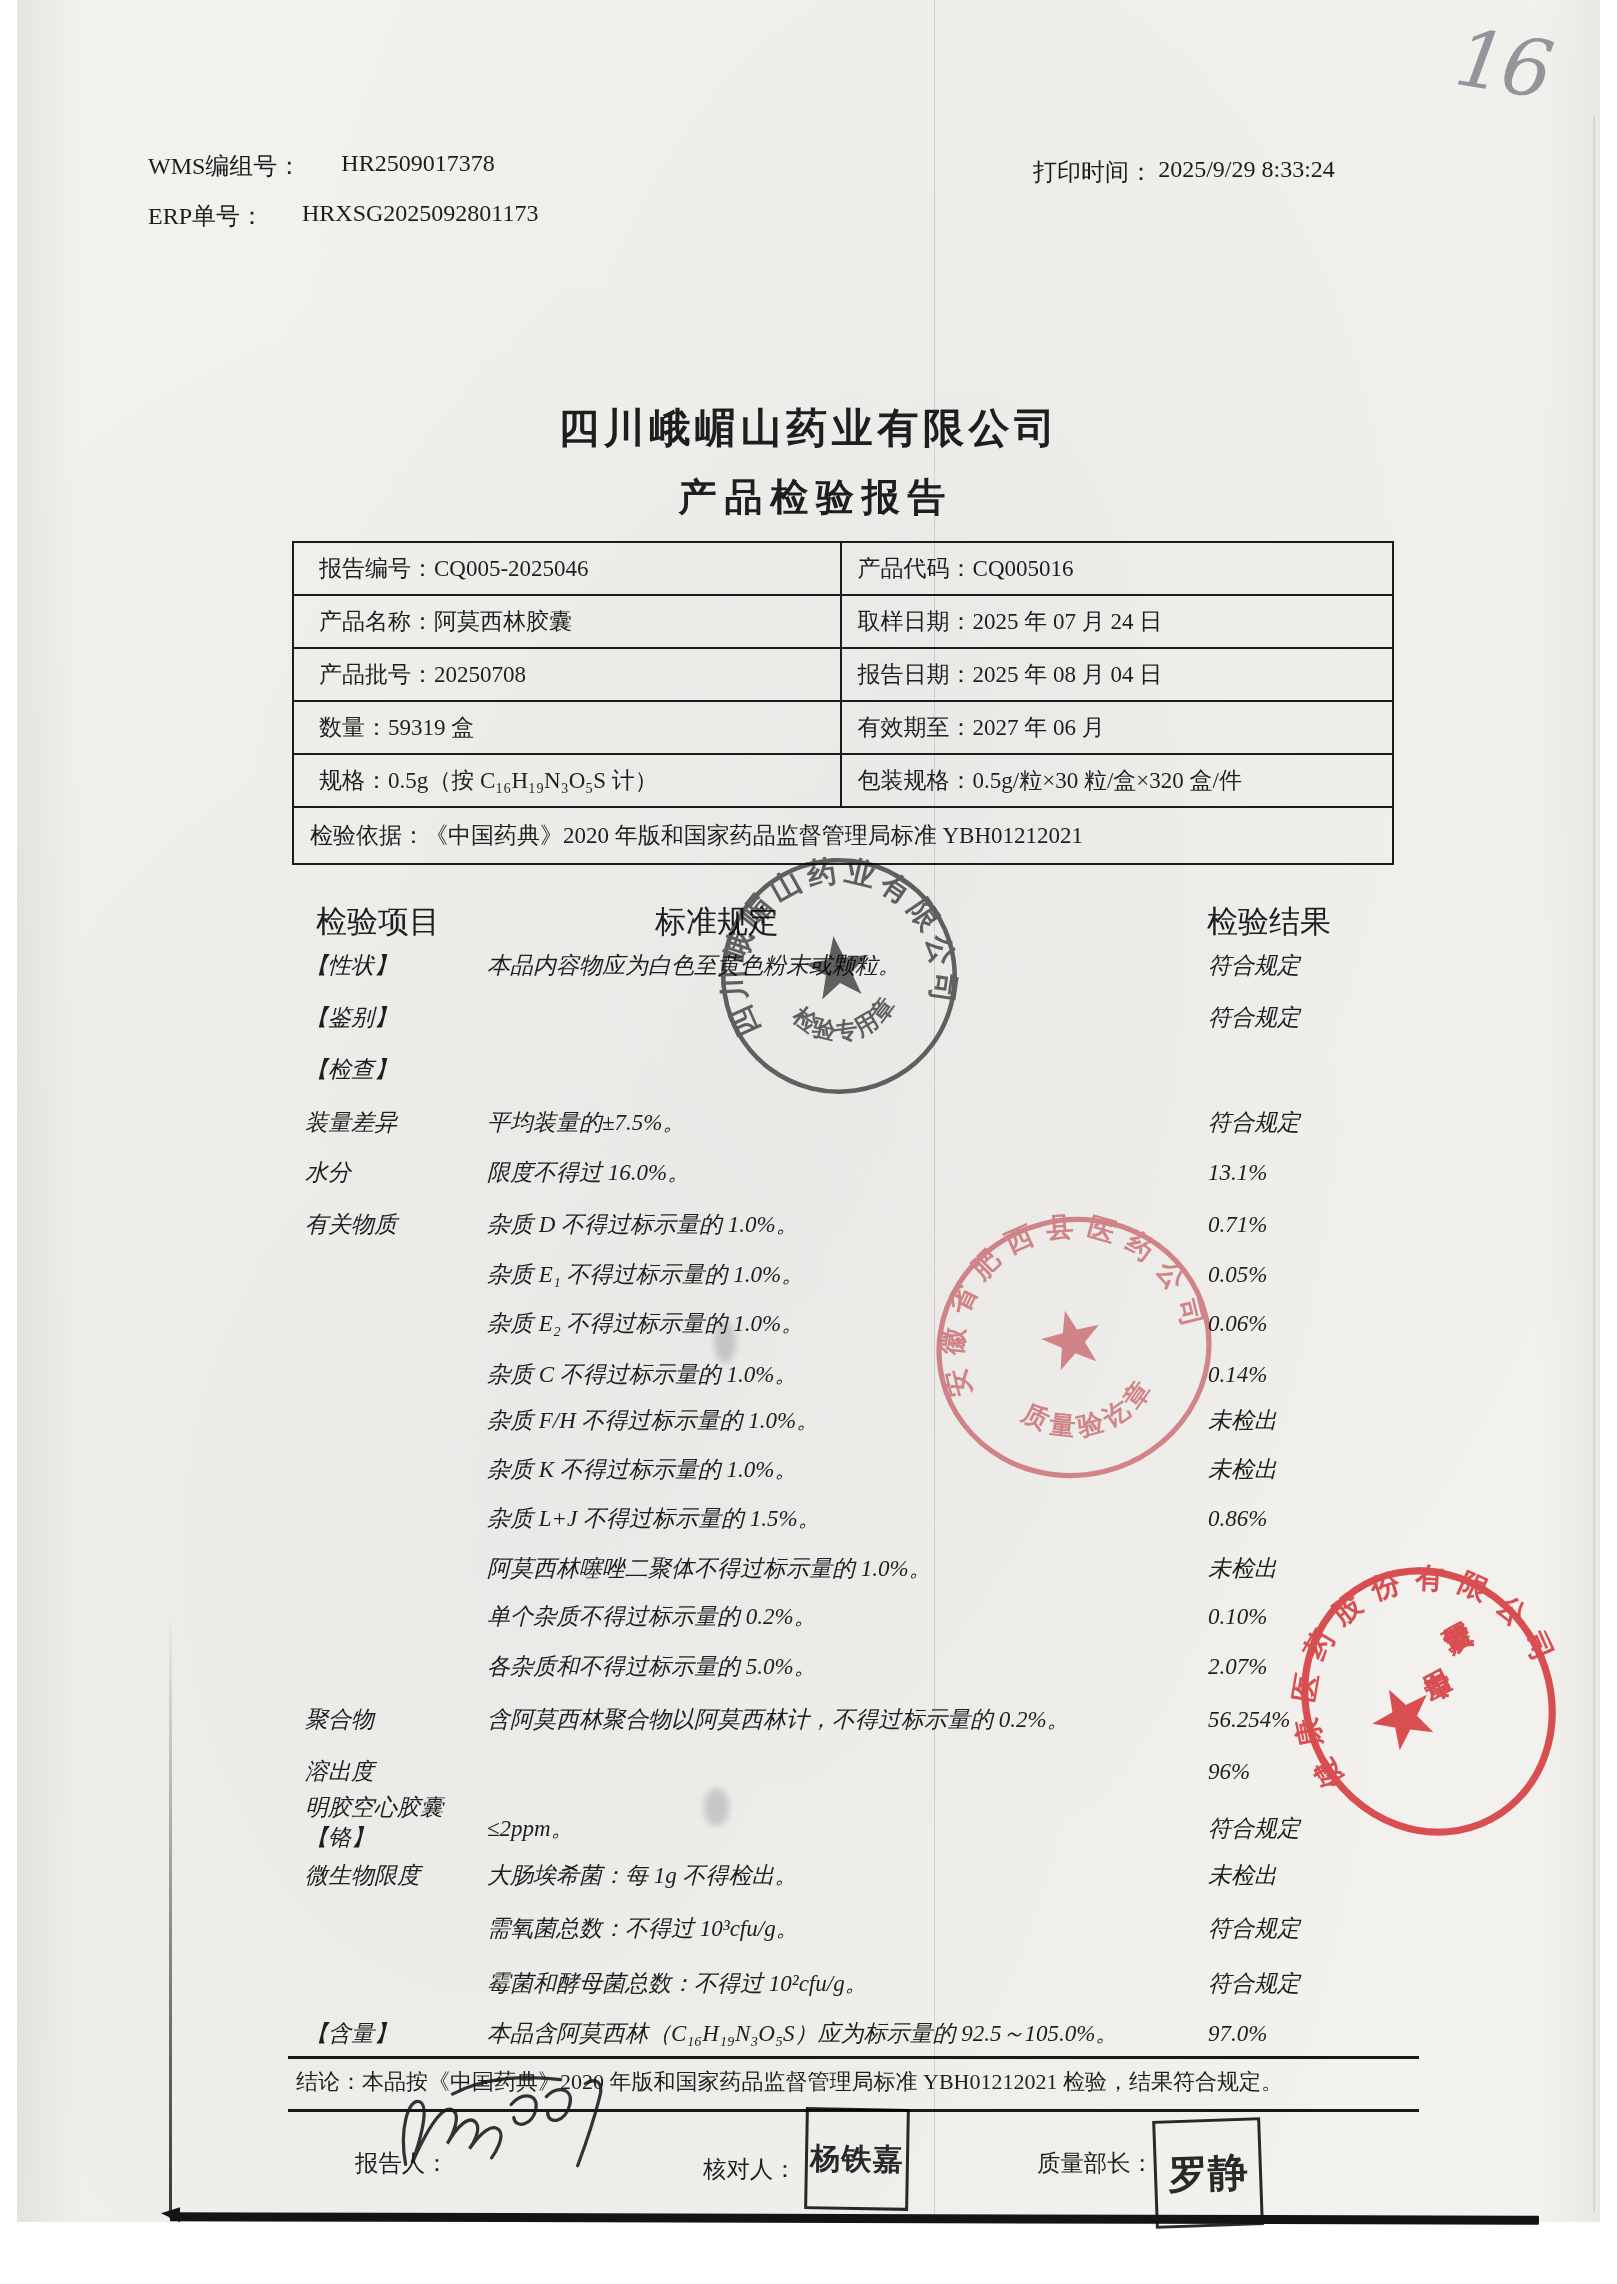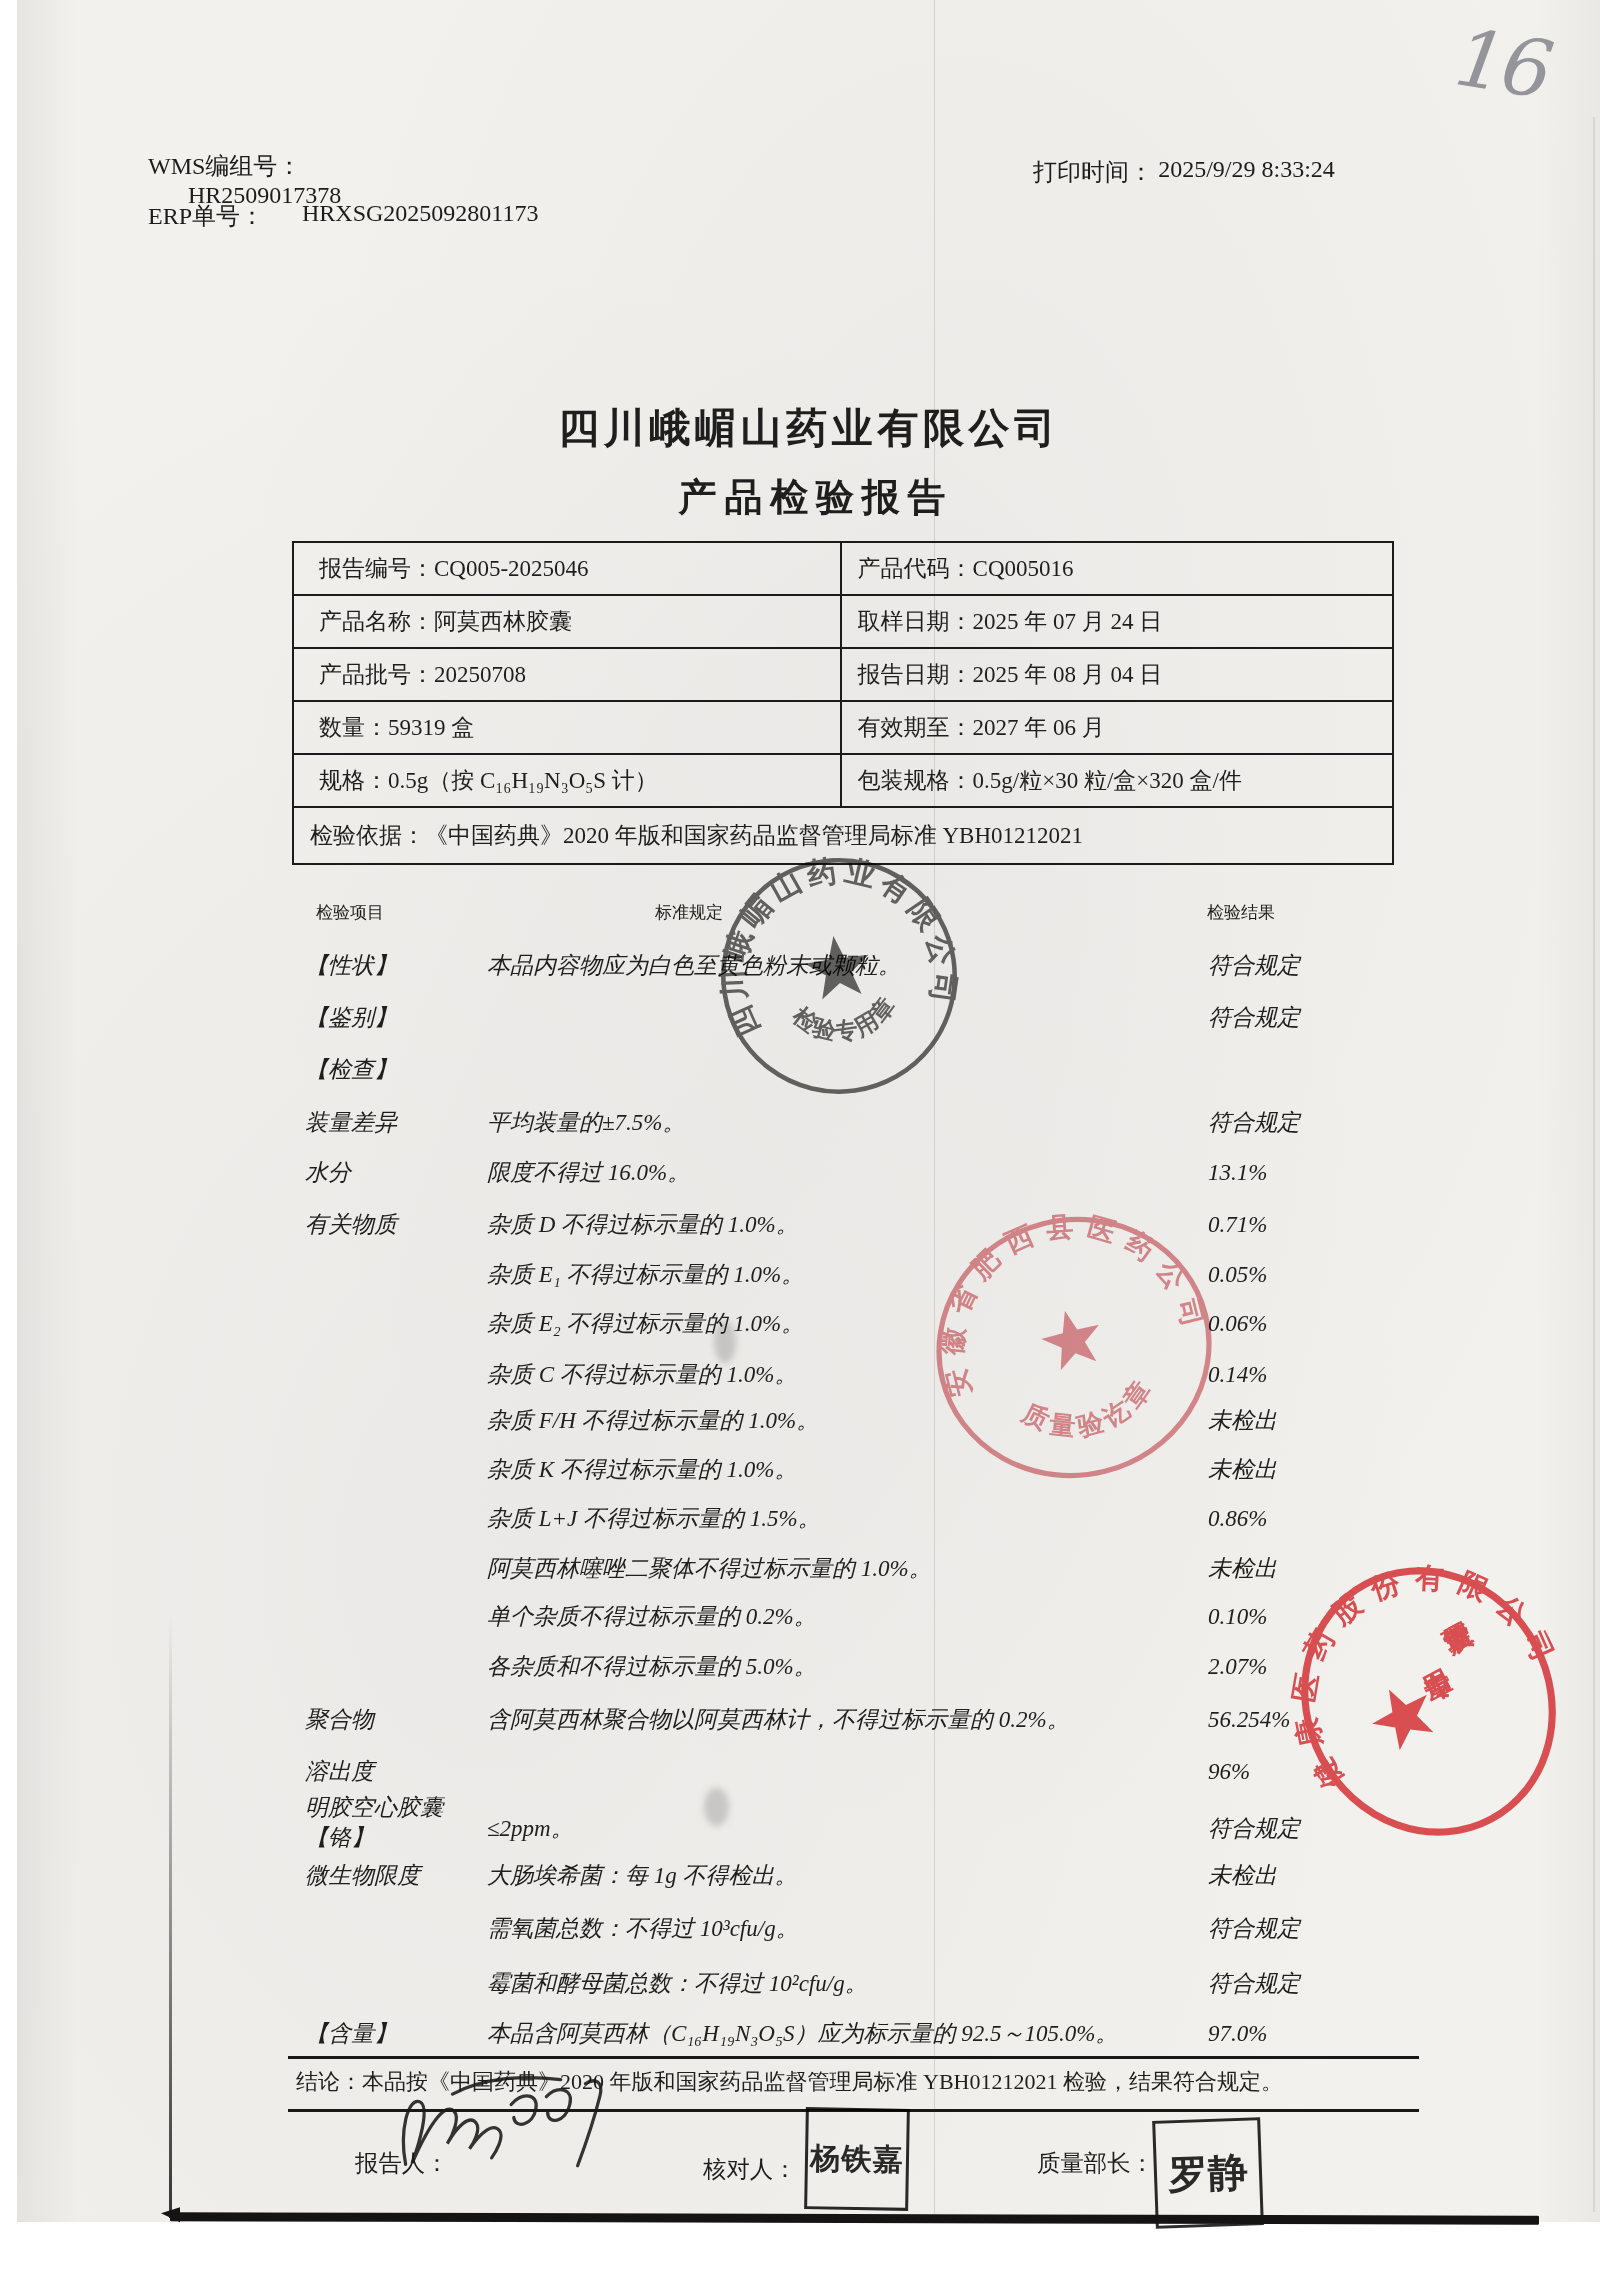--- a/index.html
+++ b/index.html
@@ -37,21 +37,21 @@
   .title-report{left:7px;top:472px;width:1618px;text-align:center;font-size:38px;font-weight:700;letter-spacing:7.8px;}
 
   .info-table{left:292px;top:541px;width:1098px;border:2.6px solid #1b1b1b;background:transparent;}
   .it-row{display:flex;border-top:2px solid #1b1b1b;min-height:51px;font-size:23px;}
   .it-row:first-child{border-top:none;}
   .it-left{width:521px;padding-left:25px;border-right:2px solid #1b1b1b;display:flex;align-items:center;}
   .it-right{flex:1;padding-left:15.6px;display:flex;align-items:center;}
   .it-full{min-height:55px;}
   .it-full .it-only{flex:1;padding-left:16px;display:flex;align-items:center;}
 
-  .res-head{font-size:17px;white-space:nowrap;}
+  .res-head{font-size:31px;white-space:nowrap;}
   .rrow{position:absolute;left:305px;width:1106px;height:51px;font-size:23px;font-style:italic;}
   .c-item{position:absolute;left:0;top:0;width:176px;line-height:30px;}
   .c-spec{position:absolute;left:182px;top:0;width:703px;line-height:30px;white-space:nowrap;}
   .c-res{position:absolute;left:903px;top:0;width:202px;line-height:30px;white-space:nowrap;}
   .row-tall .c-item{width:146px;}
   .row-tall .c-spec,.row-tall .c-res{top:21px;}
 
   .rule{background:#191919;height:3.3px;}
   .conclusion{left:296px;top:2067px;width:1139px;font-size:22px;white-space:nowrap;}
 
@@ -68,21 +68,21 @@
 
   <div class="abs paper"></div>
   <div class="abs scanline-v"></div>
   <div class="abs edge-right"></div>
   <div class="abs page-fold"></div>
   <div class="abs smudge" style="left:714px;top:1321px;width:22px;height:42px;"></div>
   <div class="abs smudge" style="left:704px;top:1788px;width:25px;height:38px;"></div>
 
   <div class="abs pencil">16</div>
 
-  <div class="abs hline hrow" style="left:148px;top:150px;flex-direction:column;">
+  <div class="abs hline hrow" style="left:148px;top:150px;">
     <span>WMS编组号：</span>
     <span style="margin-left:40px;">HR2509017378</span>
   </div>
   <div class="abs hline hrow" style="left:148px;top:200px;">
     <span>ERP单号：</span>
     <span style="margin-left:38px;">HRXSG2025092801173</span>
   </div>
   <div class="abs hline hrow" style="left:1033px;top:156px;">
     <span>打印时间：</span>
     <span style="margin-left:5.2px;">2025/9/29 8:33:24</span>

